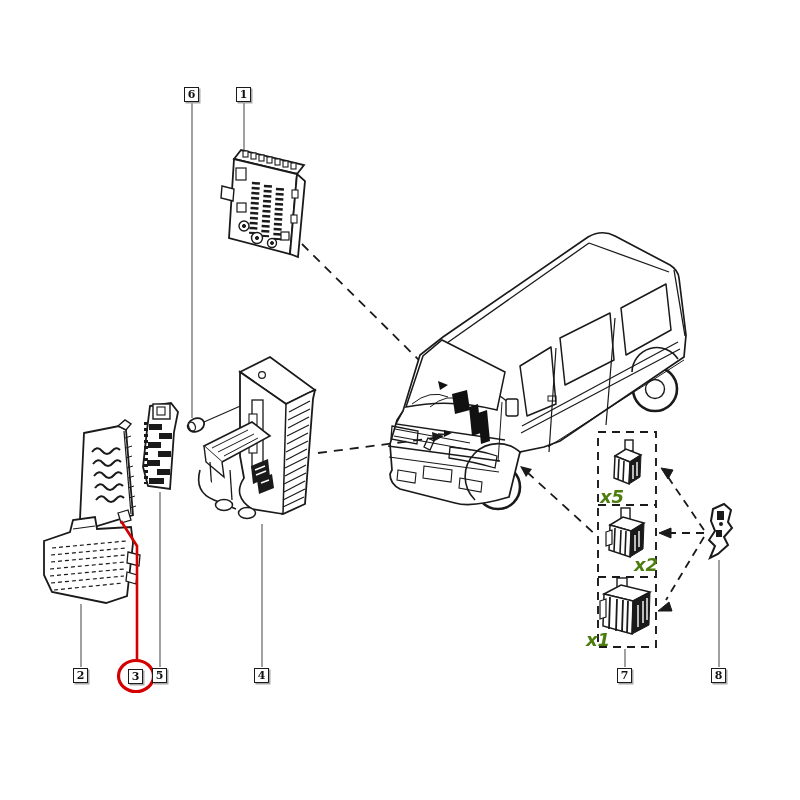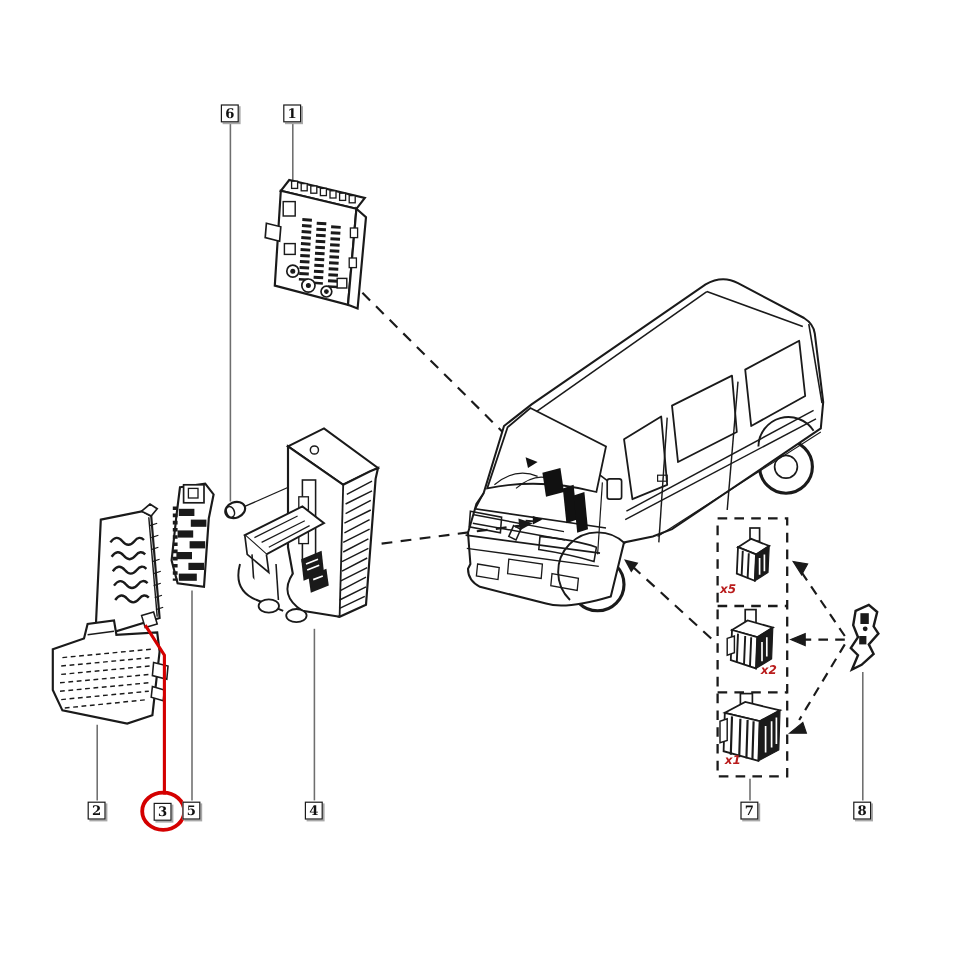--- a/index.html
+++ b/index.html
@@ -10,21 +10,21 @@
   #art{position:absolute;left:0;top:0;}
   .callout{
     position:absolute;width:15px;height:15px;background:#fff;
     border:1.4px solid #1a1a1a;box-shadow:1.5px 1.5px 0 0 #a8a8a8;
     display:flex;align-items:center;justify-content:center;
     font-family:"DejaVu Serif",serif;font-weight:bold;font-size:11px;color:#111;
     cursor:pointer;box-sizing:border-box;
   }
   .qty{
     position:absolute;font-family:"DejaVu Sans",sans-serif;font-weight:bold;
-    font-style:italic;font-size:10px;color:#b91c1c;letter-spacing:0;
+    font-style:italic;font-size:18px;color:#4d7c0f;letter-spacing:0;
   }
 </style>
 </head>
 <body>
 
 <div id="stage">
 
 <svg id="art" width="800" height="800" viewBox="0 0 800 800">
 
   <g stroke="#6e6e6e" stroke-width="1.3">
@@ -314,15 +314,15 @@
     </div>
   <div class="callout" style="left:617px;top:668px">
       <span>7</span>
     </div>
   <div class="callout" style="left:711px;top:668px">
       <span>8</span>
     </div>
 
   <div class="qty" style="left:600px;top:486px">x5</div>
   <div class="qty" style="left:634px;top:554px">x2</div>
-  <div class="qty" style="left:604px;top:629px">x1</div>
+  <div class="qty" style="left:586px;top:629px">x1</div>
 
 </div>
 
 </body></html>

